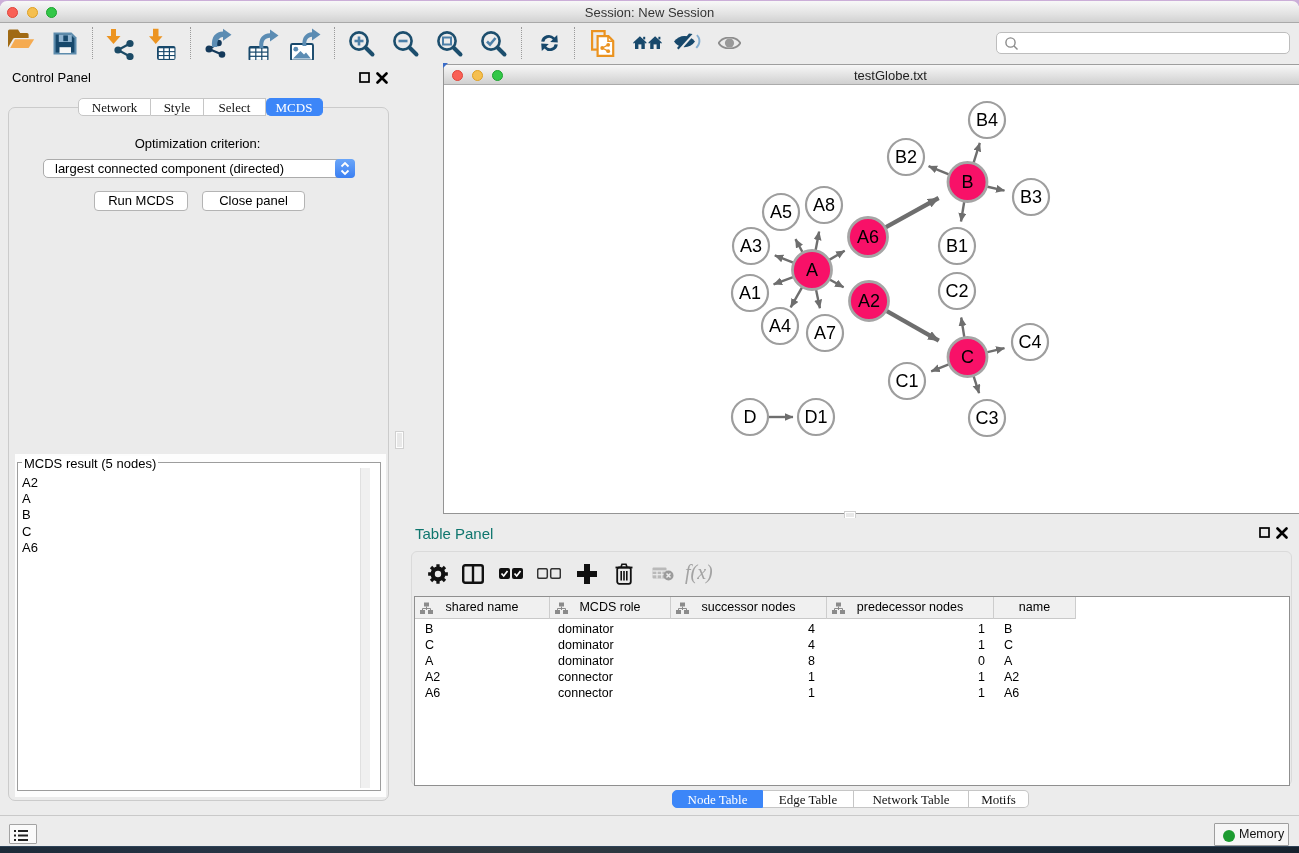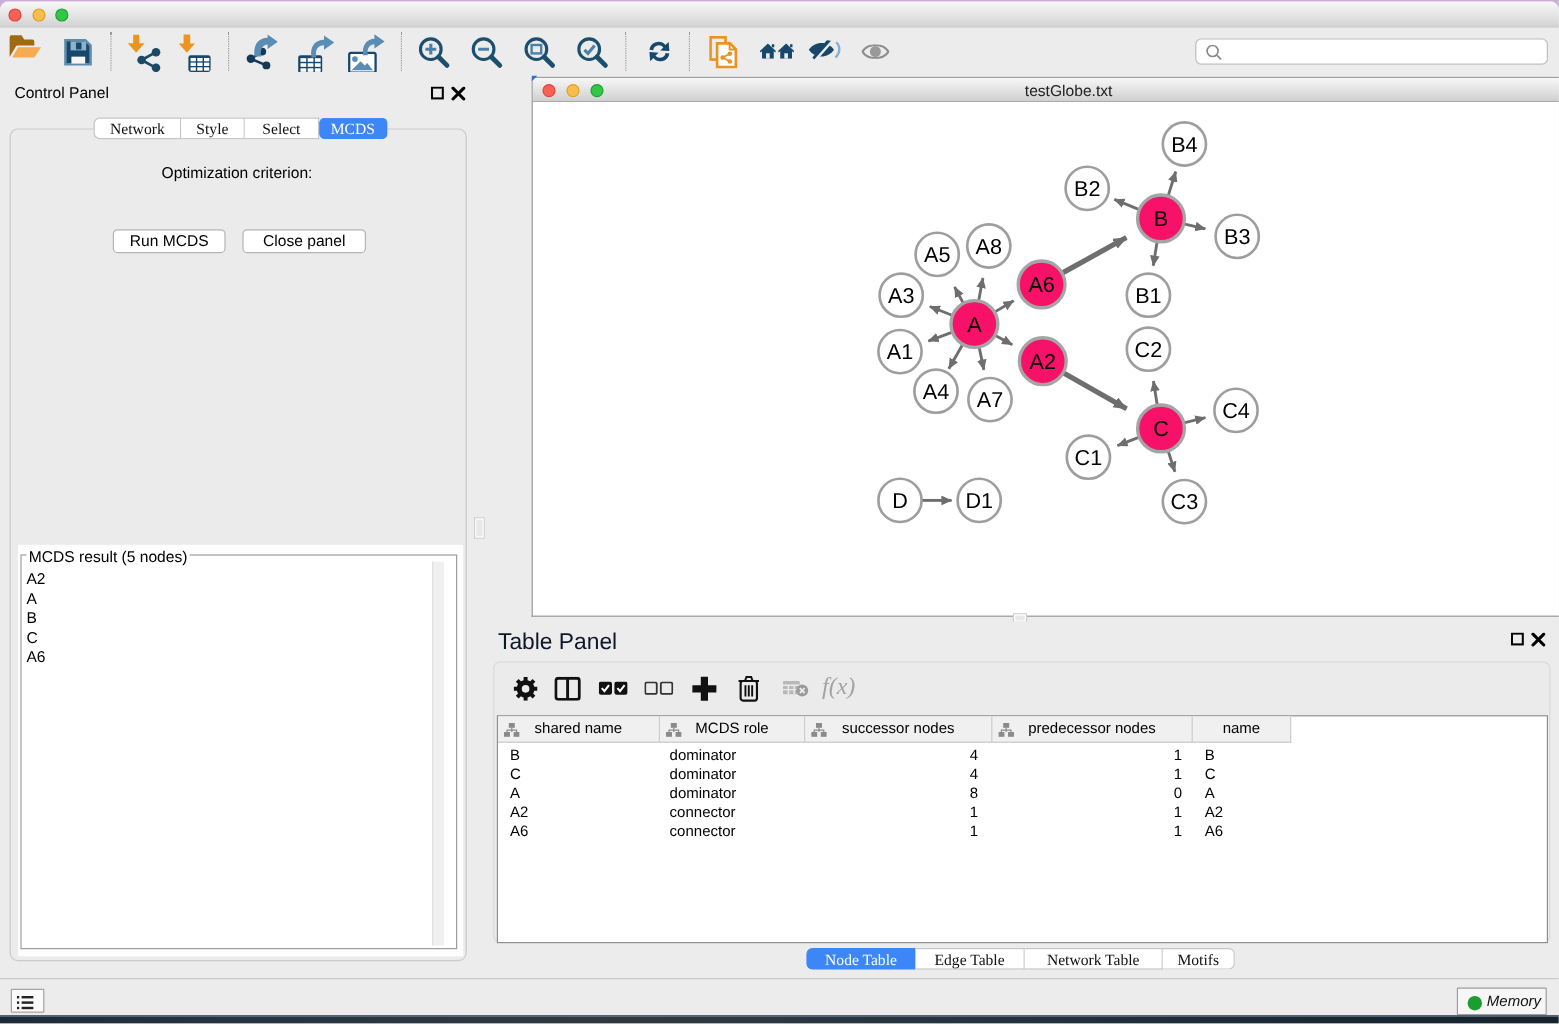--- a/index.html
+++ b/index.html
@@ -59,50 +59,51 @@
   border:1px solid #949494; border-top:none;margin-left:40px; }
 #nw-title { position:absolute; left:0; top:0; width:100%; height:21px;
   background:linear-gradient(#f7f7f7,#e0e0e0 60%,#d0d0d0); border-bottom:1px solid #ababab;
   border-top:1px solid #9e9e9e; }
 #nw-title .t-red { left:8px; top:4.5px; background:#f96156; border:1px solid #e0443b; }
 #nw-title .t-yel { left:27.5px; top:4.5px; background:#f5bf4f; border:1px solid #dfa023; }
 #nw-title .t-grn { left:48px; top:4.5px; background:#33c748; border:1px solid #1da32f; }
 #nw-text { position:absolute; left:0; top:3px; width:100%; text-align:center; font-size:13px; color:#222; }
 
 #tpanel { left:401px; top:518px; width:898px; height:294px; background:#ececec; }
-#tp-title { position:absolute; left:14px; top:7px; font-size:19px; color:#0f172a; }
+#tp-title { position:absolute; left:14px; top:7px; font-size:15px; color:#0f766e; }
 #tp-table { position:absolute; left:13px; top:78px; width:876px; height:190px; background:#fff; border:1px solid #8f8f8f; }
 #tp-header { position:absolute; left:0; top:0; width:661px; height:22px; background:#f0f0f0;
   border-bottom:1px solid #c9c9c9; font-size:12.5px; color:#000000; }
 .hcell { position:absolute; top:0; height:22px; border-right:1px solid #cdcdcd; text-align:center; line-height:21px; }
 .trow { position:absolute; font-size:12.5px; color:#000; }
 
 #bottabs { left:271px; top:272px; }
 #bottabs .tab:nth-child(1){ width:91px; }
 #bottabs .tab:nth-child(2){ width:91px; }
 #bottabs .tab:nth-child(3){ width:115px; }
 #bottabs .tab:nth-child(4){ width:60px; }
 
-#statusbar { left:0; top:815px; width:1299px; height:31px; background:#ececec; border-top:1px solid #c9c9c9;font-style:italic; }
+#statusbar { left:0; top:815px; width:1299px; height:31px; background:#ececec; border-top:1px solid #c9c9c9; }
 #sb-btn { position:absolute; left:9px; top:8px; width:28px; height:20px; background:#fafafa;
   border:1px solid #a3a3a3; border-radius:1px; }
 #mem-btn { position:absolute; left:1214px; top:7px; width:75px; height:23px; background:#f6f6f6;
   border:1px solid #9e9e9e; border-radius:1px; font-size:12.5px; line-height:21px; color:#111; padding-left:24px; }
 #mem-dot { position:absolute; left:8px; top:5.5px; width:12px; height:12px; border-radius:50%;
   background:#1d9c31; }
 #wall-bot { left:0; top:846px; width:1299px; height:7px; border-top:1px solid #2e4358;
   background:linear-gradient(90deg,#1c2a38,#253344 15%,#31393f 40%,#243442 60%,#1a2836 85%,#16222e); }
 </style>
 </head>
 <body>
 <div id="wall-top" class="abs"></div>
 <div id="titlebar" class="abs">
   <div class="tl t-red"></div>
     <div class="tl t-yel"></div>
     <div class="tl t-grn"></div>
+  <div id="title-text" class="abs">Session: New Session</div>
 </div>
 <div id="toolbar" class="abs">
   <div class="sep" style="left:92px"></div>
   <div class="sep" style="left:190px"></div>
   <div class="sep" style="left:334px"></div>
   <div class="sep" style="left:521px"></div>
   <div class="sep" style="left:574px"></div>
 
   <svg class="ticon" style="left:7px;top:5px" width="28" height="24" viewBox="0 0 28 24">
     <path d="M1 18.5 V2 Q1 0.4 2.6 0.4 H11 L13.2 4 H20 Q21.6 4 21.6 5.6 V9 H7.8 Q6.6 9 6 10.1 L1 18.5 Z" fill="#a06a14"></path>
@@ -258,20 +259,26 @@
     <path d="M18.5 1.5 L27.5 10.5 M27.5 1.5 L18.5 10.5" stroke="#000" stroke-width="2.6" stroke-linecap="round"></path>
   </svg>
   <div id="cp-box"></div>
   <div id="cp-tabs" class="tabbar">
     <div class="tab">Network</div>
       <div class="tab">Style</div>
       <div class="tab">Select</div>
       <div class="tab sel">MCDS</div>
   </div>
   <div id="opt-label">Optimization criterion:</div>
+  <div id="dropdown">largest connected component (directed)
+    <div id="dd-btn"><svg width="20" height="19" viewBox="0 0 20 19">
+          <path d="M6.5 7.5 L10 4 L13.5 7.5" stroke="#fff" stroke-width="1.8" fill="none"></path>
+          <path d="M6.5 11.5 L10 15 L13.5 11.5" stroke="#fff" stroke-width="1.8" fill="none"></path>
+        </svg></div>
+  </div>
   <div id="btn-run" class="btn">Run MCDS</div>
   <div id="btn-close" class="btn">Close panel</div>
   <div id="result-white"></div>
   <div id="fieldset">
     <div id="fs-legend">MCDS result (5 nodes)</div>
     <div id="fs-scroll"></div>
     <div id="fs-list">A2<br>A<br>B<br>C<br>A6</div>
   </div>
 </div>
 

